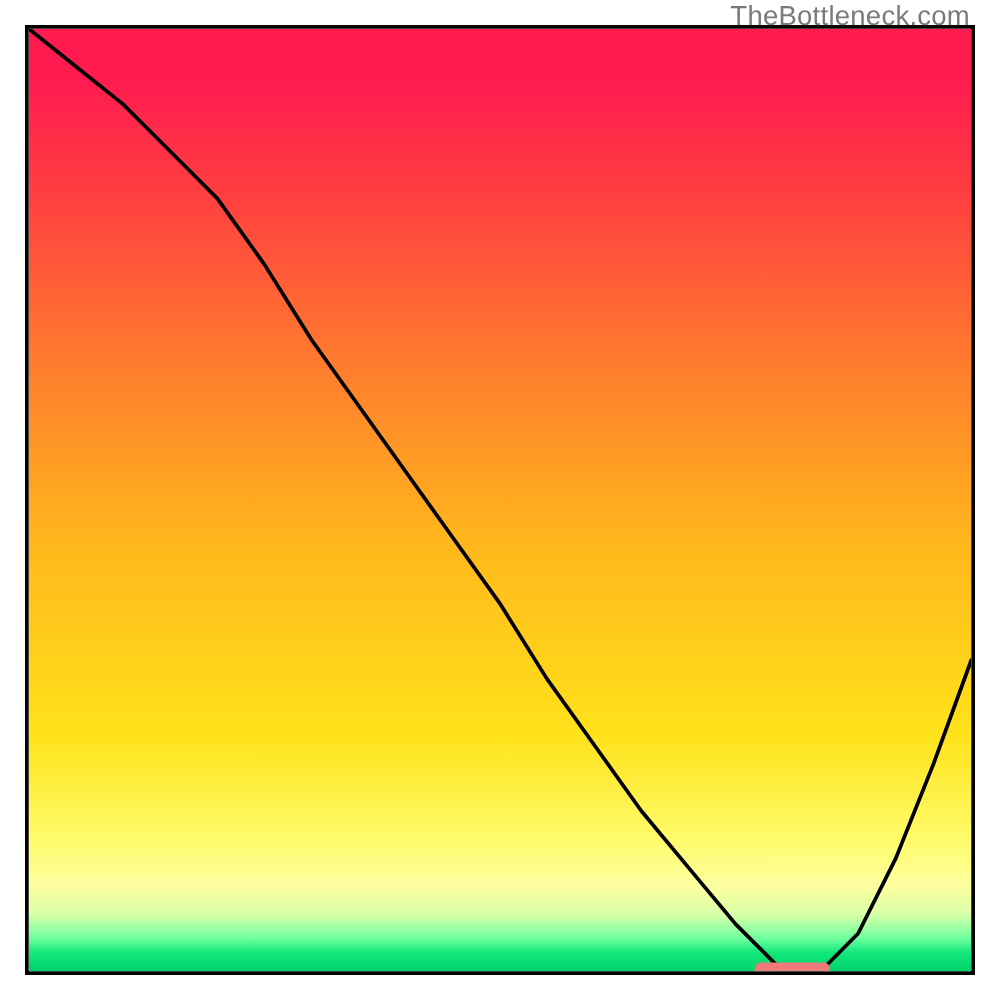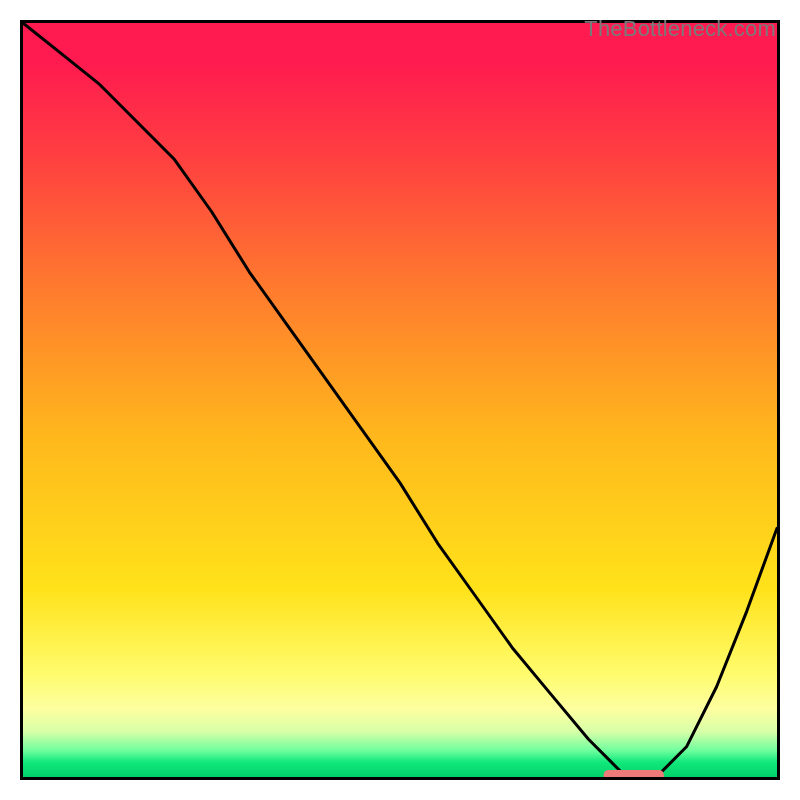--- a/index.html
+++ b/index.html
@@ -41,21 +41,21 @@
       #fffb6a 86%,
       #fdffa0 91%,
       #d7ffa8 94%,
       #6fff9e 96.5%,
       #12e87c 98%,
       #00d26a 100%
     );
   }
   .watermark {
     position: absolute;
-    top: 16px;
+    top: 0px;
     right: 24px;
     color: #7a7a7a;
     font-size: 22px;
     font-weight: 500;
     letter-spacing: 0.2px;
     z-index: 5;
     text-align: right;
   }
   svg.overlay {
     position: absolute;

